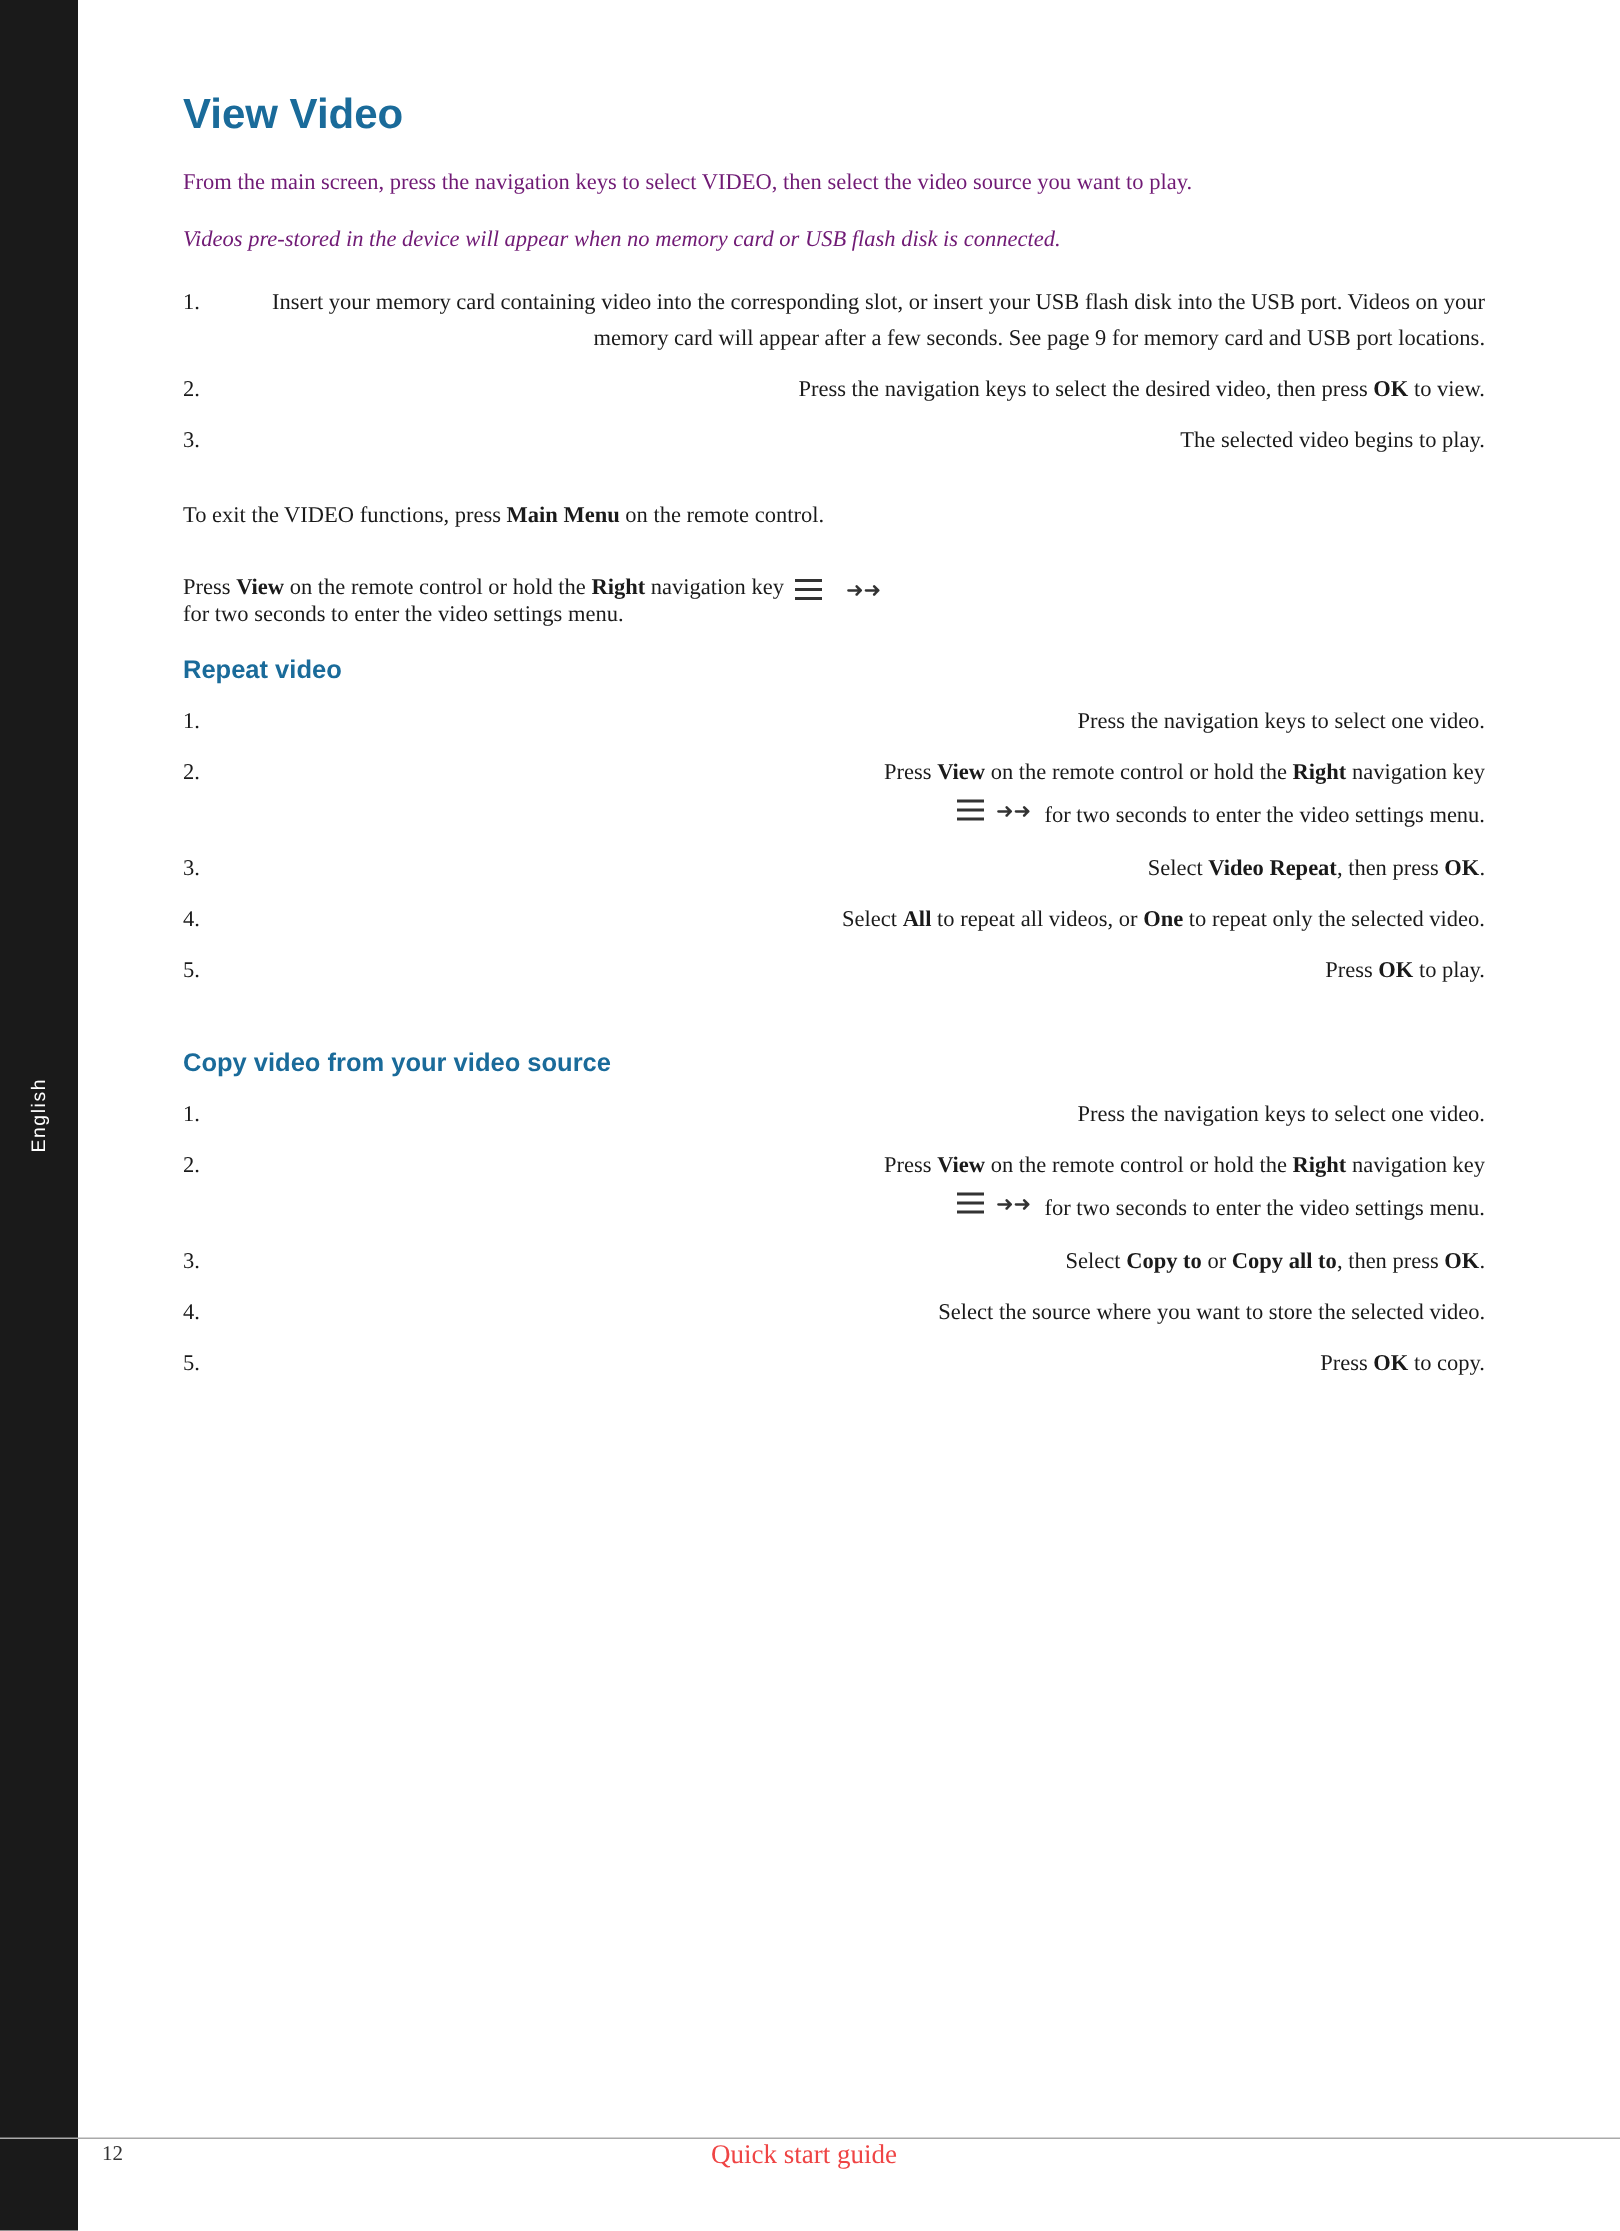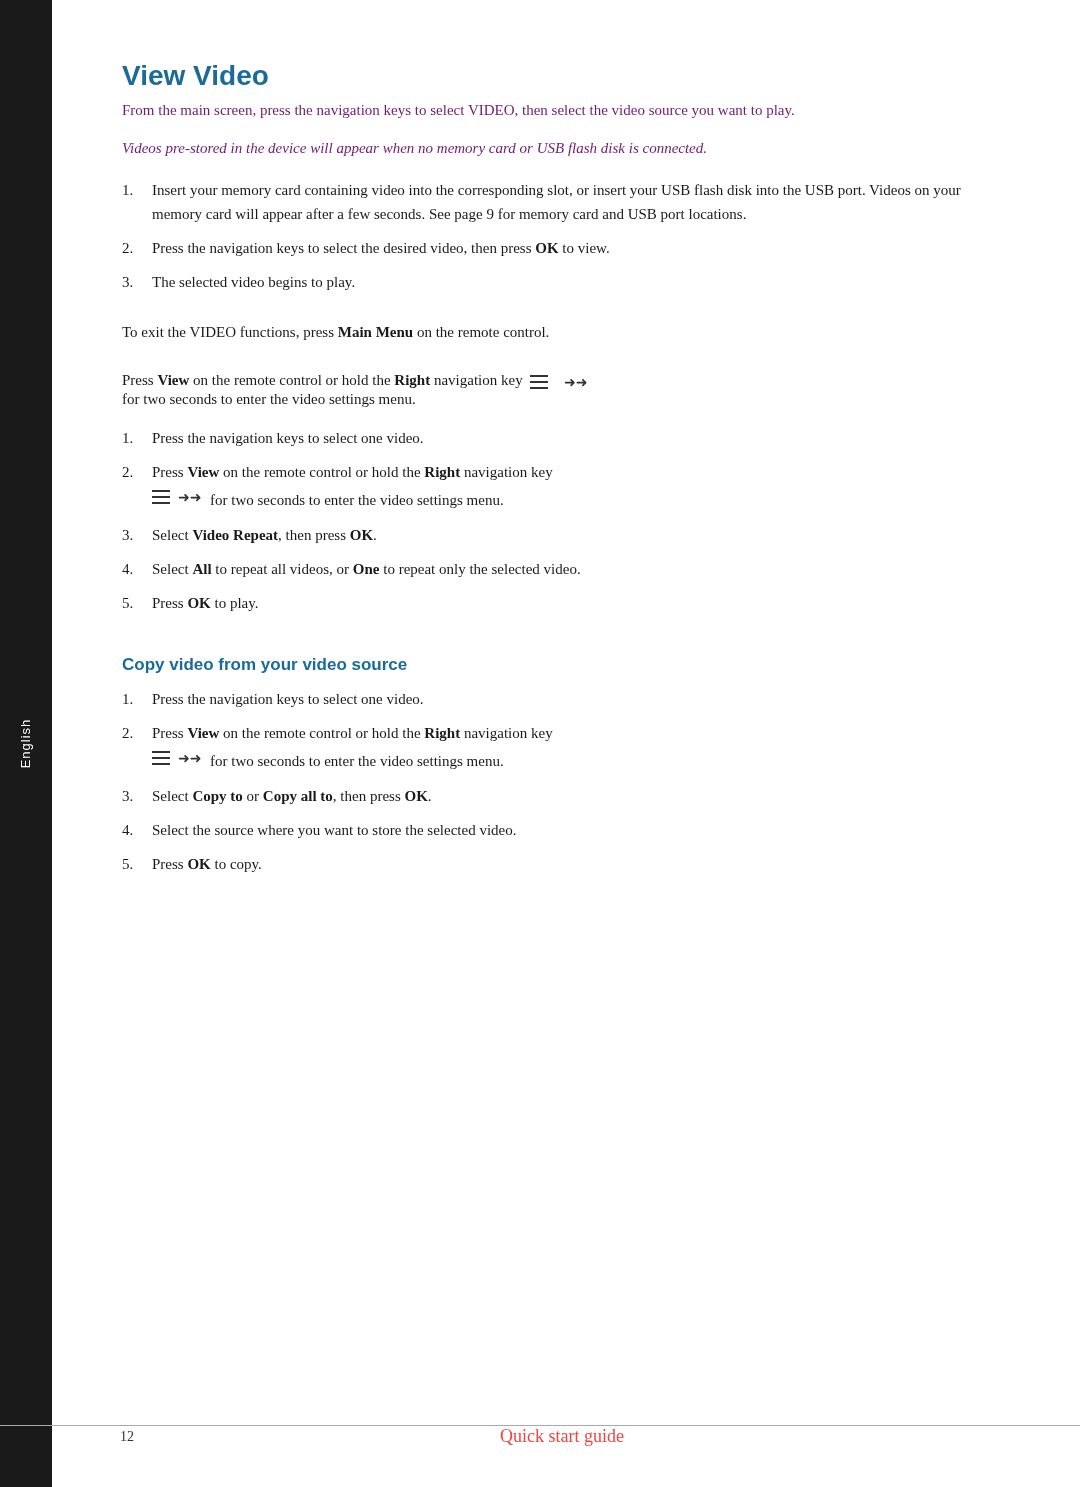--- a/index.html
+++ b/index.html
@@ -49,21 +49,21 @@
       flex: 1;
       padding: 60px 90px 80px 70px;
       display: flex;
       flex-direction: column;
     }
 
     .page-title {
       font-size: 28px;
       font-weight: bold;
       color: #1a6b9a;
-      margin-bottom: 6px;
+      margin-bottom: 18px;
       font-family: Arial, sans-serif;
     }
 
     .intro-paragraph {
       font-size: 15px;
       line-height: 1.6;
       margin-bottom: 14px;
       color: #701a75;
     }
 
@@ -91,20 +91,21 @@
 
     .list-number {
       min-width: 30px;
       font-size: 15px;
       padding-top: 0px;
     }
 
     .list-text {
       flex: 1;
       line-height: 1.6;
+      text-align: right;
     }
 
     .exit-line {
       font-size: 15px;
       line-height: 1.6;
       margin-bottom: 28px;
     }
 
     .section-title {
       font-size: 22px;
@@ -222,20 +223,21 @@
           <svg width="26" height="16" viewBox="0 0 26 16" xmlns="http://www.w3.org/2000/svg">
             <text x="0" y="13" font-size="14" fill="#333" font-family="Arial">➜➜</text>
           </svg>
         </span>
       </span>
       <br>
       <span>for two seconds to enter the video settings menu.</span>
     </div>
 
     <div class="subsection-block">
+      <h3 class="subsection-title">Repeat video</h3>
 
       <ol class="numbered-list">
         <li class="numbered-list-item">
           <span class="list-number">1.</span>
           <span class="list-text">Press the navigation keys to select one video.</span>
         </li>
         <li class="numbered-list-item">
           <span class="list-number">2.</span>
           <span class="list-text">
             Press <strong>View</strong> on the remote control or hold the <strong>Right</strong> navigation key
@@ -312,19 +314,19 @@
         </li>
         <li class="numbered-list-item">
           <span class="list-number">5.</span>
           <span class="list-text">Press <strong>OK</strong> to copy.</span>
         </li>
       </ol>
     </div>
 
   </div>
 
-  <div class="footer-line" style="padding-left: 120px; justify-content: space-between;">
+  <div class="footer-line" style="padding-left: 68px; justify-content: space-between;">
     <span class="footer-left">12</span>
     <span class="footer-center">Quick start guide</span>
     <span class="footer-right"></span>
   </div>
 
 </div>
 
 </body></html>

